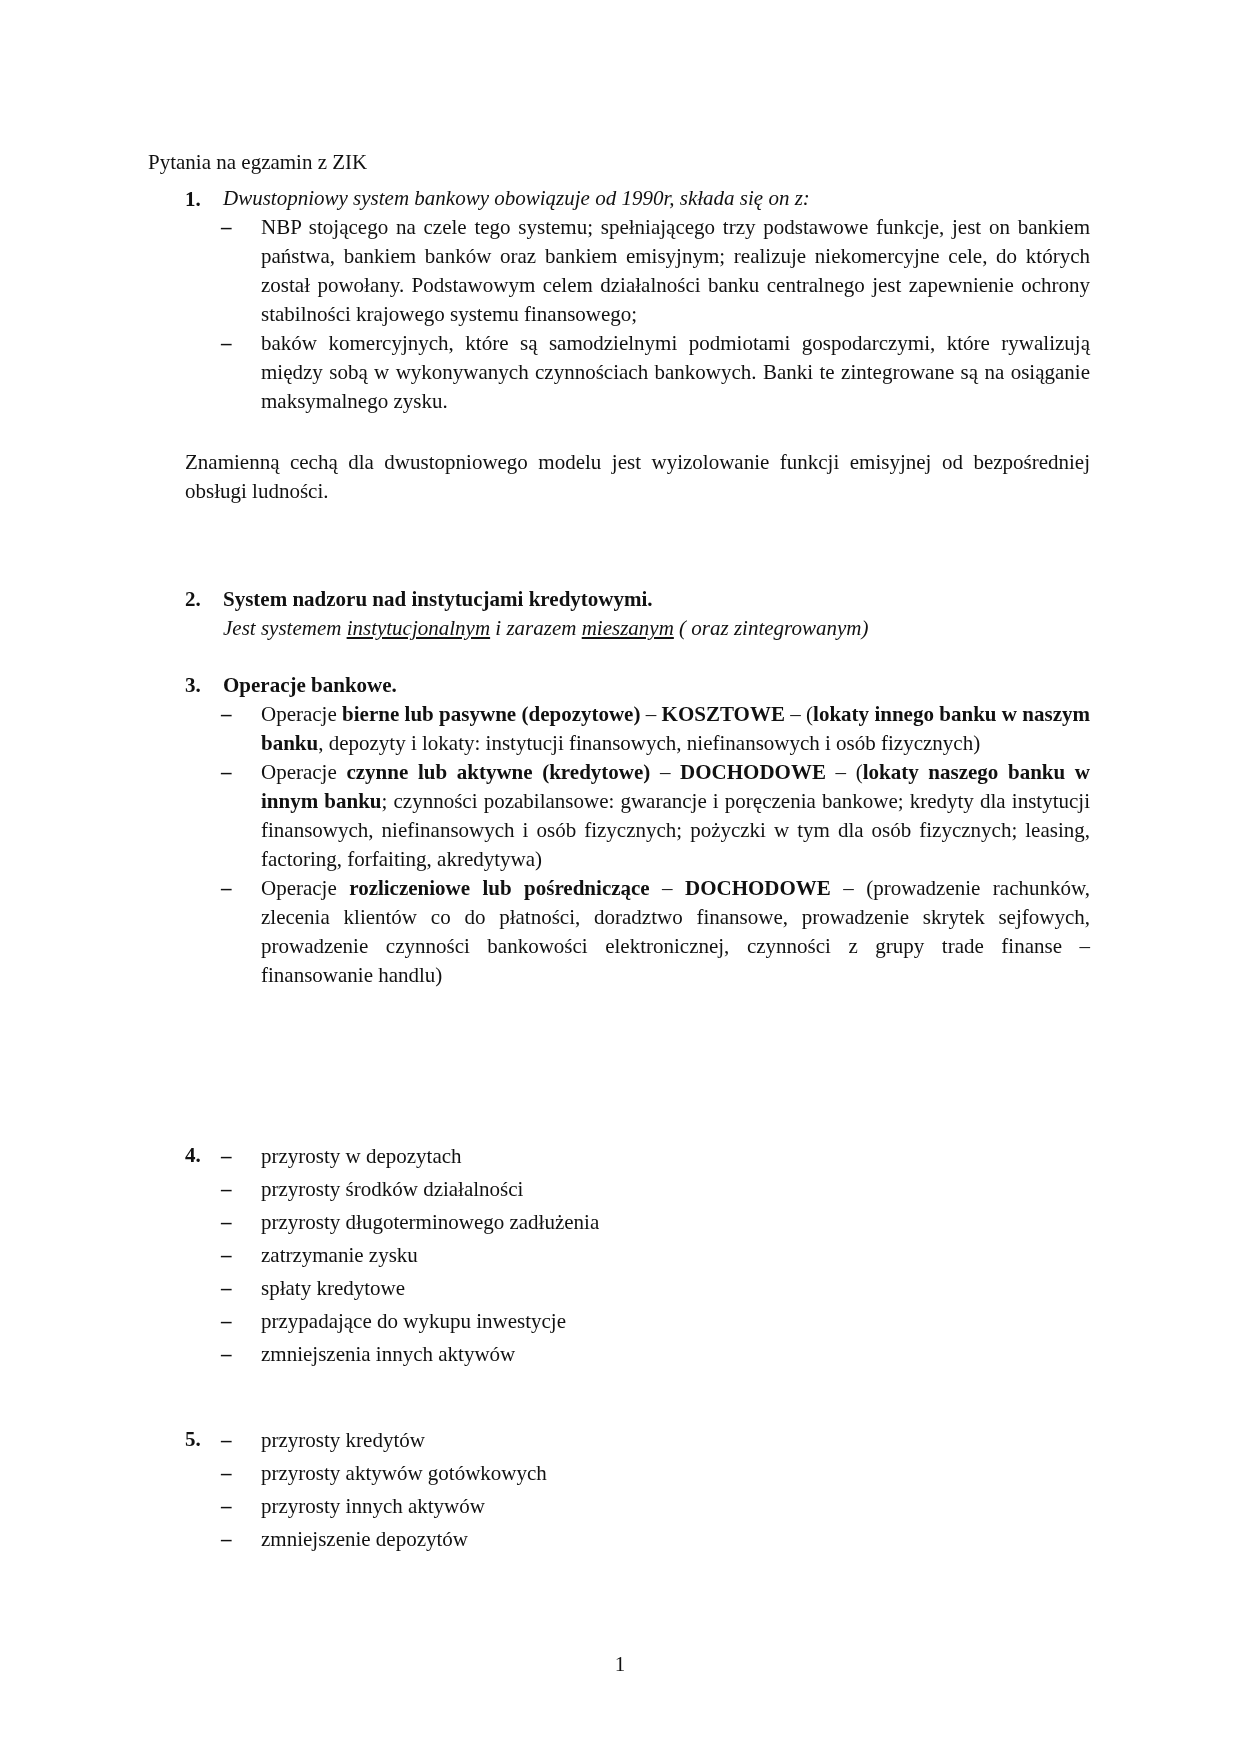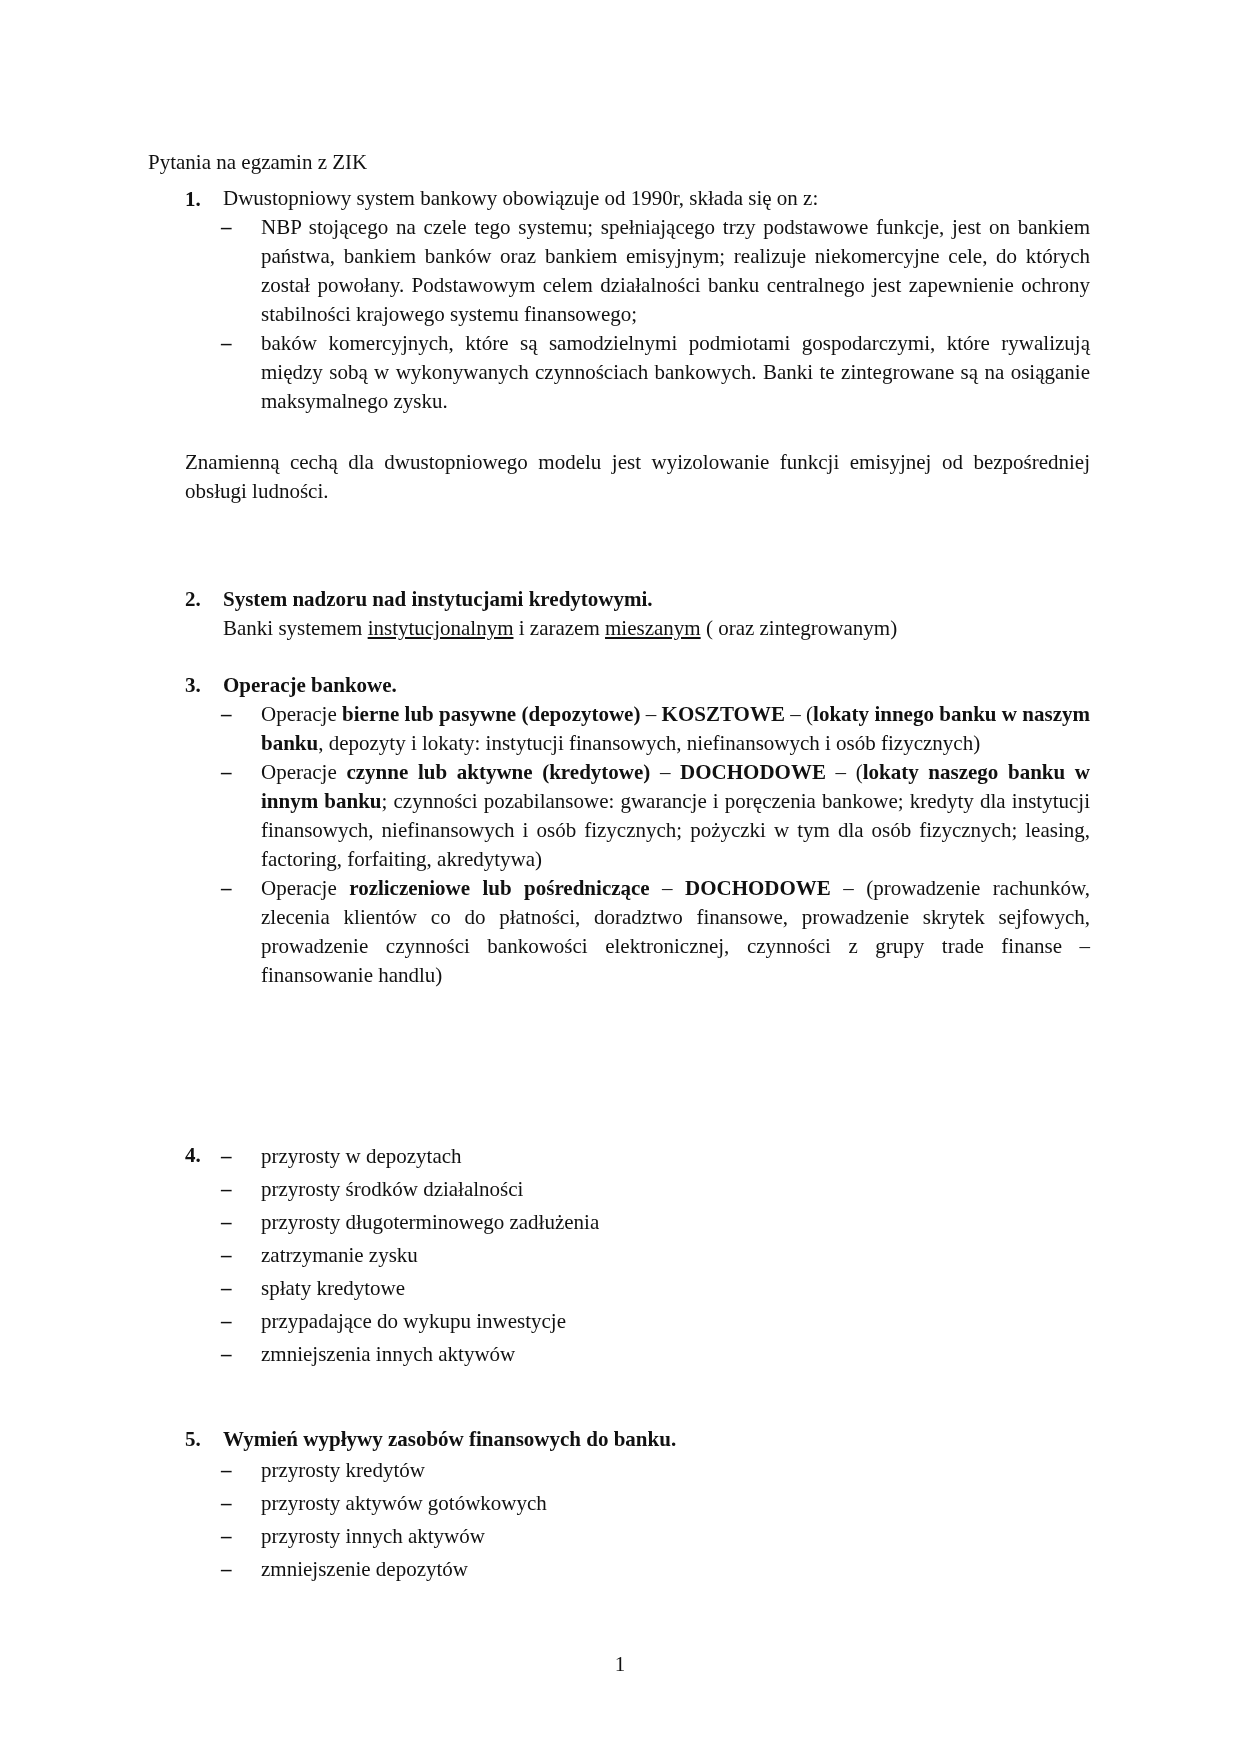--- a/index.html
+++ b/index.html
@@ -7,21 +7,21 @@
     width: 1240px; height: 1754px; position: relative; overflow: hidden;
     font-family: "Liberation Serif", "DejaVu Serif", serif;
     color: #111111;
     font-size: 21px;
   }
   .page { position: absolute; left: 0; top: 0; width: 1240px; height: 1754px; }
   .title { position: absolute; left: 148px; top: 150px; font-size: 21px; }
   .section { position: absolute; left: 185px; width: 905px; }
   .q-head { font-weight: bold; position: relative; padding-left: 38px; line-height: 30px; }
   .q-num { position: absolute; left: 0; top: 0; }
-  .para { padding-left: 38px; line-height: 29px; }
+  .para { padding-left: 38px; line-height: 29px; font-style: italic; }
   .dash-list { list-style: none; margin: 0; padding: 0 0 0 112px; }
   .dash-list li { position: relative; line-height: 29px; text-align: justify; }
   .dash-list li .dash { position: absolute; left: -40px; top: 0; font-weight: bold; }
   .simple-list li { line-height: 33px; }
   .after { line-height: 29px; text-align: justify; margin-left: 0; margin-top: 32px; }
   .u { text-decoration: underline; margin-top: 48px; }
   .b { font-weight: bold; }
   .pagenum { position: absolute; left: 0; width: 1240px; top: 1652px; text-align: center; font-size: 21px; }
 </style>
 </head>
@@ -47,21 +47,21 @@
       </li>
     </ul>
     <div class="after" style="margin-left:0;">Znamienną cechą dla dwustopniowego modelu jest wyizolowanie funkcji emisyjnej od bezpośredniej obsługi ludności.</div>
   </div>
 
   <div class="section" style="top:584px;">
     <div class="q-head">
       <span class="q-num">2.</span>
       <span>System nadzoru nad instytucjami kredytowymi.</span>
     </div>
-    <div class="para"><span>Banki systemem </span><span class="u">instytucjonalnym</span><span> i zarazem </span><span class="u">mieszanym</span><span> ( oraz zintegrowanym)</span></div>
+    <div class="para"><span>Jest systemem </span><span class="u">instytucjonalnym</span><span> i zarazem </span><span class="u">mieszanym</span><span> ( oraz zintegrowanym)</span></div>
   </div>
 
   <div class="section" style="top:670px;">
     <div class="q-head">
       <span class="q-num">3.</span>
       <span>Operacje bankowe.</span>
     </div>
     <ul class="dash-list" style="padding-left:112px; margin-left:-36px;">
       <li>
         <span class="dash">–</span>
@@ -89,21 +89,20 @@
       <li><span class="dash">–</span><span>zatrzymanie zysku</span></li>
       <li><span class="dash">–</span><span>spłaty kredytowe</span></li>
       <li><span class="dash">–</span><span>przypadające do wykupu inwestycje</span></li>
       <li><span class="dash">–</span><span>zmniejszenia innych aktywów</span></li>
     </ul>
   </div>
 
   <div class="section" style="top:1424px;">
     <div class="q-head">
       <span class="q-num">5.</span>
-      <span>Wymień wypływy zasobów finansowych do banku.</span>
     </div>
     <ul class="dash-list simple-list" style="padding-left:112px; margin-left:-36px;">
       <li><span class="dash">–</span><span>przyrosty kredytów</span></li>
       <li><span class="dash">–</span><span>przyrosty aktywów gotówkowych</span></li>
       <li><span class="dash">–</span><span>przyrosty innych aktywów</span></li>
       <li><span class="dash">–</span><span>zmniejszenie depozytów</span></li>
     </ul>
   </div>
 
   <div class="pagenum">1</div>

